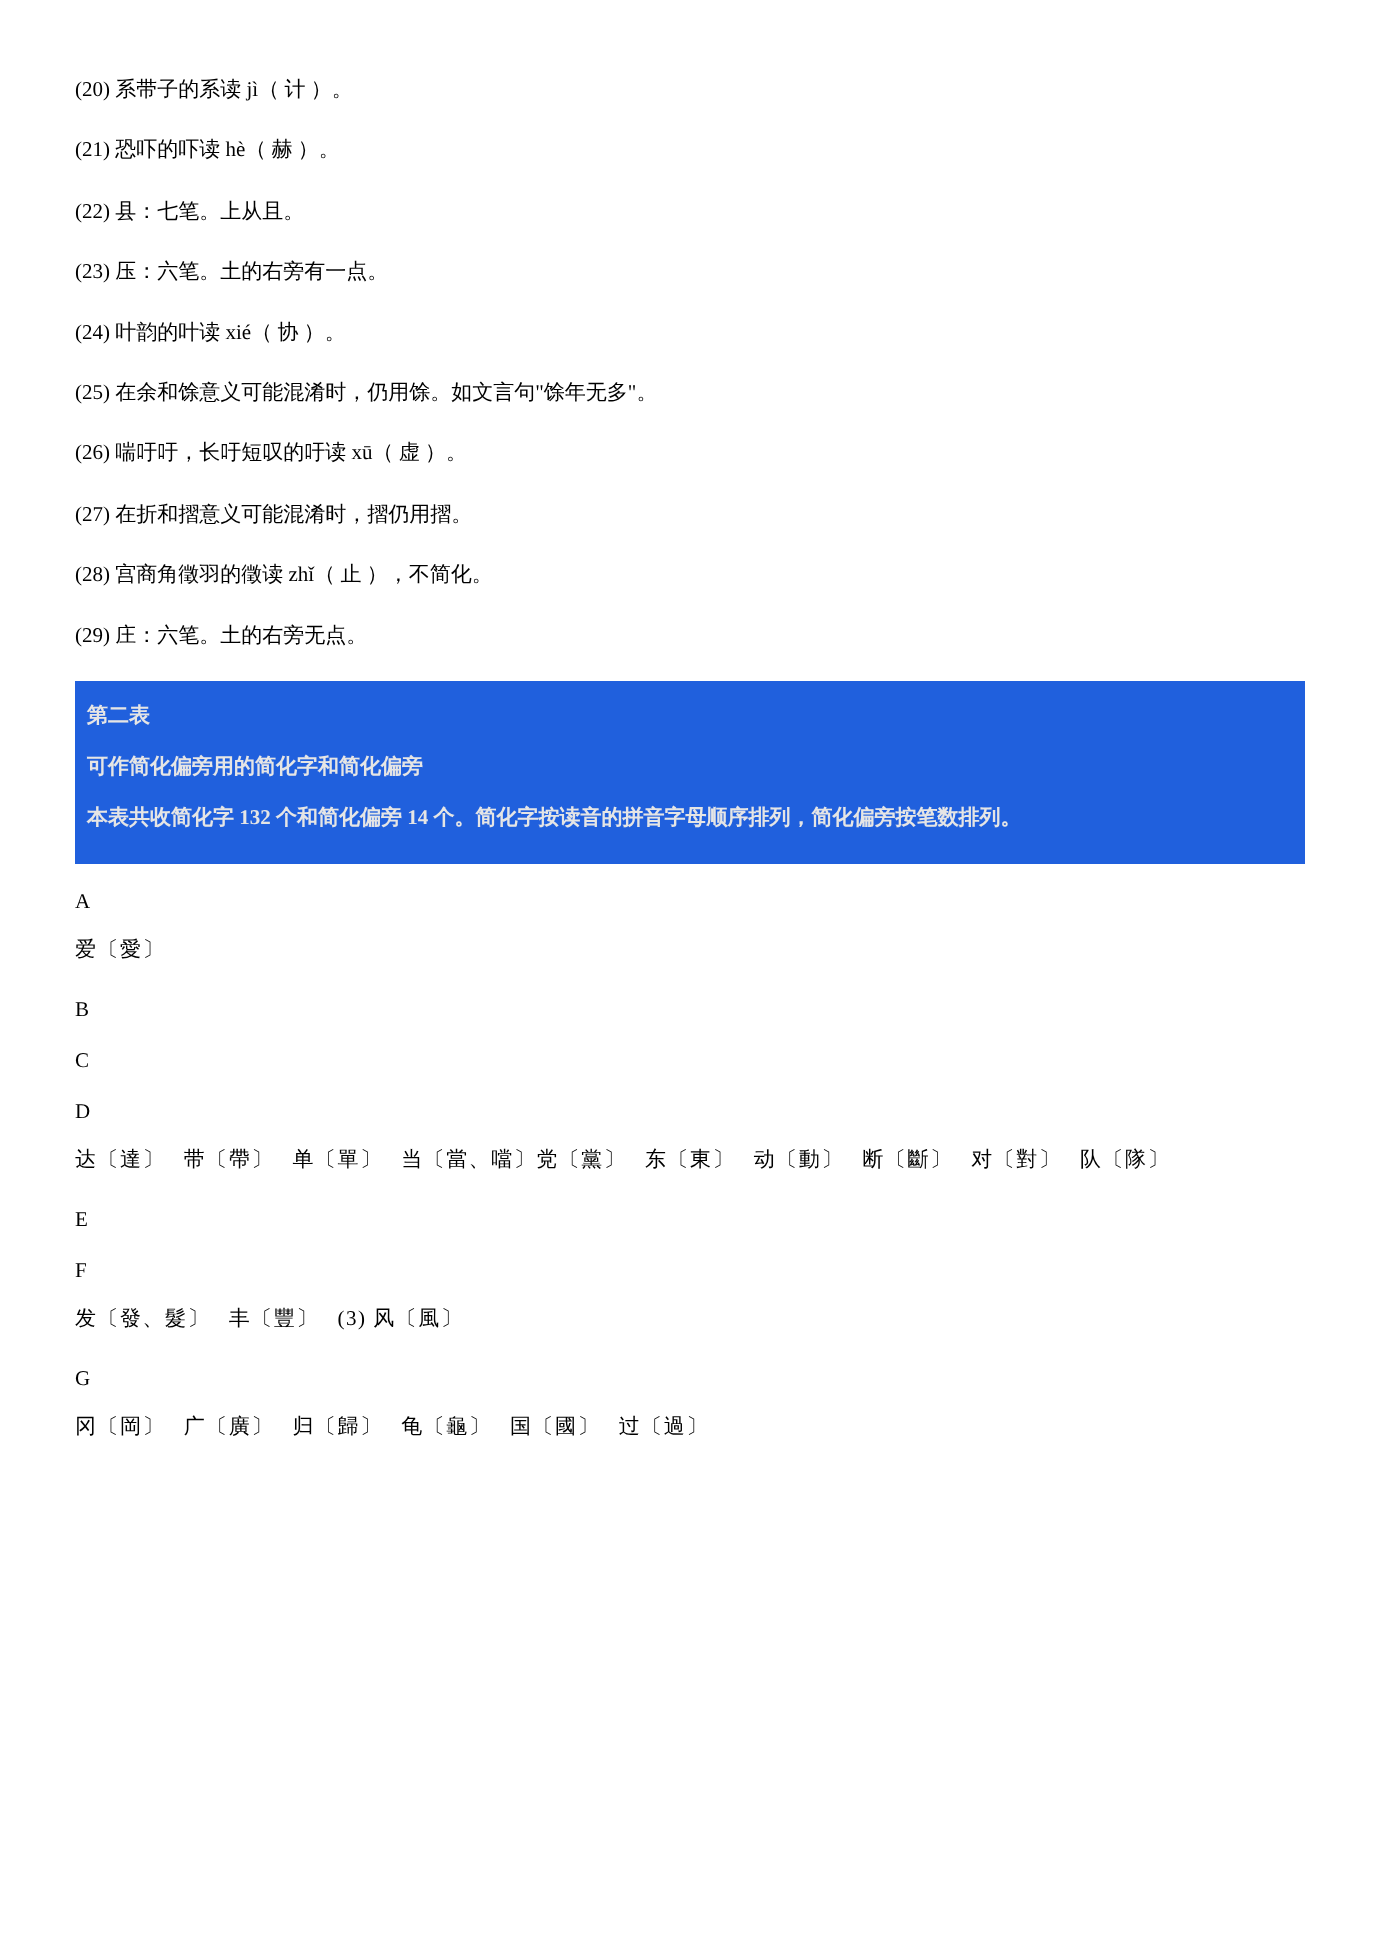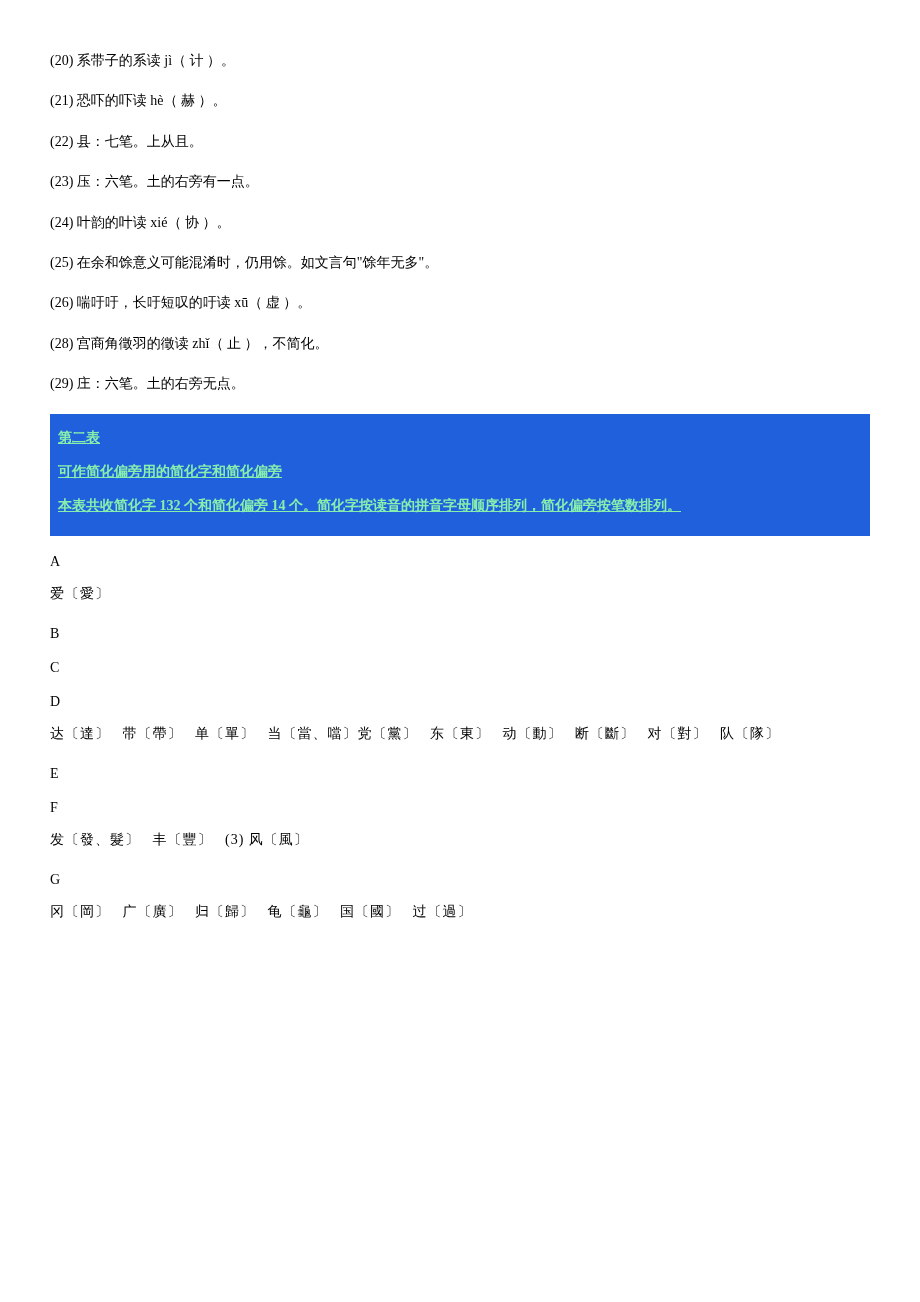--- a/index.html
+++ b/index.html
@@ -13,26 +13,25 @@
   }
   .page {
     padding: 50px 50px 50px 50px;
   }
   .note-line {
     margin: 0 0 18px 0;
     line-height: 1.6;
   }
   .section-header {
     background: #2060dd;
-    color: #86efac;
+    color: #e5e5e5;
     padding: 10px 8px;
     margin: 10px 0 0 0;
     font-weight: bold;
     line-height: 2.0;
-    text-decoration: underline;
   }
   .section-header p {
     margin: 0 0 6px 0;
   }
   .group-letter {
     margin: 18px 0 10px 0;
   }
   .entry-row {
     margin: 0 0 18px 0;
     line-height: 2.0;
@@ -48,20 +47,21 @@
 
 <div class="page">
 
   <p class="note-line">(20) 系带子的系读 jì（ 计 ）。</p>
   <p class="note-line">(21) 恐吓的吓读 hè（ 赫 ）。</p>
   <p class="note-line">(22) 县：七笔。上从且。</p>
   <p class="note-line">(23) 压：六笔。土的右旁有一点。</p>
   <p class="note-line">(24) 叶韵的叶读 xié（ 协 ）。</p>
   <p class="note-line">(25) 在余和馀意义可能混淆时，仍用馀。如文言句"馀年无多"。</p>
   <p class="note-line">(26) 喘吁吁，长吁短叹的吁读 xū（ 虚 ）。</p>
+  <p class="note-line">(27) 在折和摺意义可能混淆时，摺仍用摺。</p>
   <p class="note-line">(28) 宫商角徵羽的徵读 zhǐ（ 止 ），不简化。</p>
   <p class="note-line">(29) 庄：六笔。土的右旁无点。</p>
 
   <div class="section-header">
     <p>第二表</p>
     <p>可作简化偏旁用的简化字和简化偏旁</p>
     <p>本表共收简化字 132 个和简化偏旁 14 个。简化字按读音的拼音字母顺序排列，简化偏旁按笔数排列。</p>
   </div>
 
   <div>

